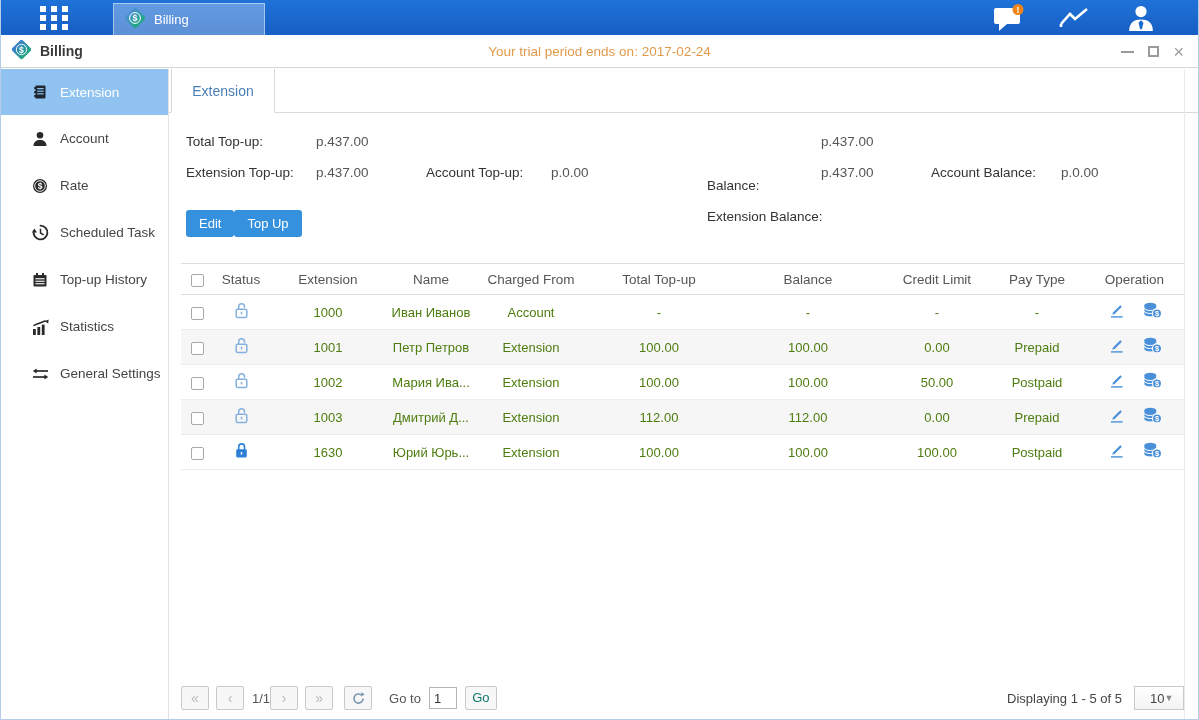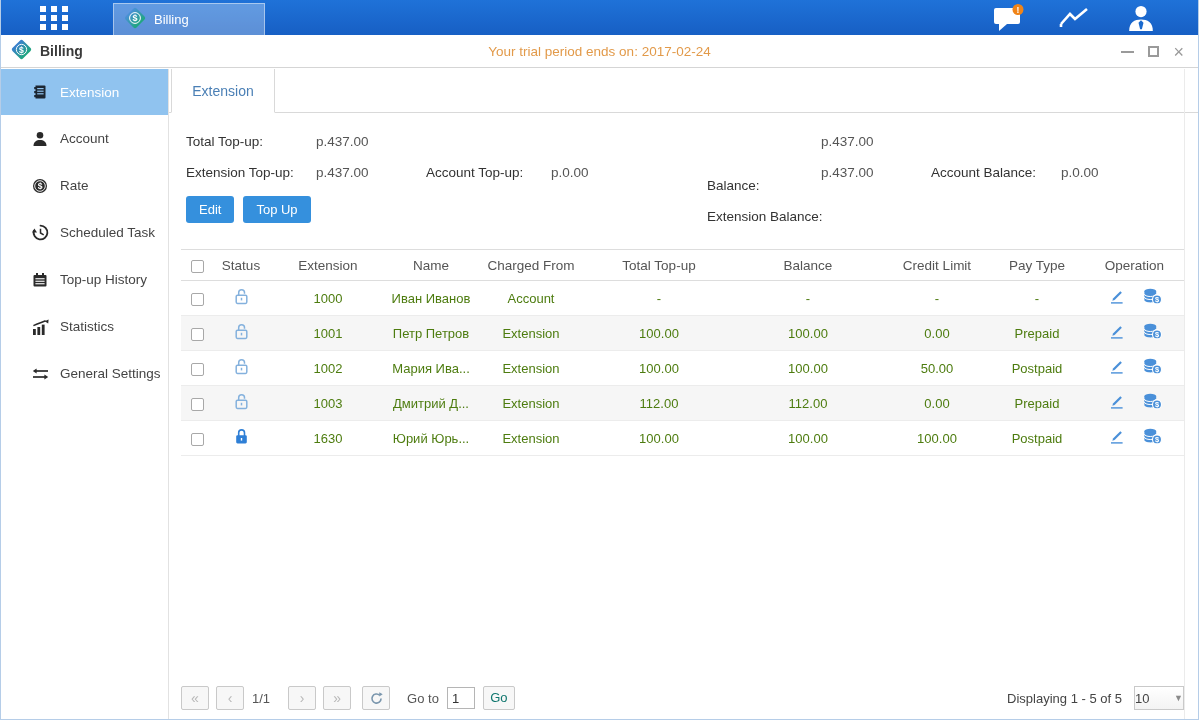--- a/index.html
+++ b/index.html
@@ -47,21 +47,21 @@
          color:#4a7fb5; font-size:14px; cursor:pointer; }
 
   .stats { position:relative; margin-top:15px; font-size:13.5px; height:62px; }
   .srow { position:relative; height:31px; }
   .srow span { position:absolute; top:6px; white-space:nowrap; }
   .slabel { font-weight:normal; color:#333; }
   .sval { color:#555; }
   .p1 { left:17px; }  .p2 { left:147px; } .p3 { left:257px; } .p4 { left:382px; }
   .p5 { left:538px;margin-top:44px; } .p6 { left:652px; } .p7 { left:762px; } .p8 { left:892px; }
 
-  .btnrow { margin:6px 0 0 17px; display:flex; gap:9px; }
+  .btnrow { margin:20px 0 0 17px; display:flex; }
   .btn { background:#3590dd; color:#fff; border:none; border-radius:3px; height:27px;
          padding:0 13px; font-size:13px; font-family:inherit; cursor:pointer; }
 
   table.grid { border-collapse:collapse; table-layout:fixed; margin:26px 14px 4px 12px;
                width:calc(100% - 26px); border-top:1px solid #ddd; }
   table.grid th { font-weight:normal; color:#555; font-size:13.5px; padding:8px 2px 7px;
                   border-bottom:1px solid #ddd; text-align:center; white-space:nowrap; }
   table.grid td { color:#4d7c0f; font-size:13px; text-align:center; padding:0 2px; height:35px;
                   border-bottom:1px solid #ececec; white-space:nowrap; overflow:hidden; }
   table.grid tbody tr:nth-child(even) { background:#f6f6f6; }
@@ -69,28 +69,28 @@
         background:#fff; vertical-align:middle; cursor:pointer; }
   .op { display:inline-block; margin:0 9px; cursor:pointer; vertical-align:middle; }
   .lockwrap { display:inline-block; vertical-align:middle; }
 
   
   .footer { position:absolute; left:12px; right:14px; bottom:8px; height:26px;
             display:flex; align-items:center; font-size:13px; color:#555; }
   .pgbtn { width:28px; height:24px; background:#f7f7f7; border:1px solid #c9c9c9; border-radius:2px;
            color:#b8b8b8; font-size:14px; line-height:22px; text-align:center; margin-right:7px; cursor:pointer;
            font-family:inherit; }
-  .pgind { margin:0 18px 0 1px; color:#555; }
+  .pgind { margin:0 0 0 1px; color:#555; }
   .gotolabel { margin:0 8px 0 10px; }
   .gotoinput { width:28px; height:22px; border:1px solid #b5b5b5; font-size:13px; padding:0 4px;
                font-family:inherit; color:#333; }
   .gobtn { width:32px; margin-left:8px; color:#0f766e; font-size:13px; }
   .displaying { margin-left:auto; margin-right:12px; color:#444; }
   .pagesize { width:50px; height:24px; border:1px solid #c9c9c9; background:linear-gradient(#fff,#f3f3f3);
-              display:flex; align-items:center; padding:0 0; cursor:pointer; }
+              display:flex; align-items:center; padding:0 15px; cursor:pointer; }
   .pagesize .num { flex:1; color:#444; }
   .pagesize .tri { color:#8a8a8a; font-size:9px; }
 </style>
 </head>
 <body>
 
 <div class="app">
 
   <div class="topbar">
     <div class="appgrid">

